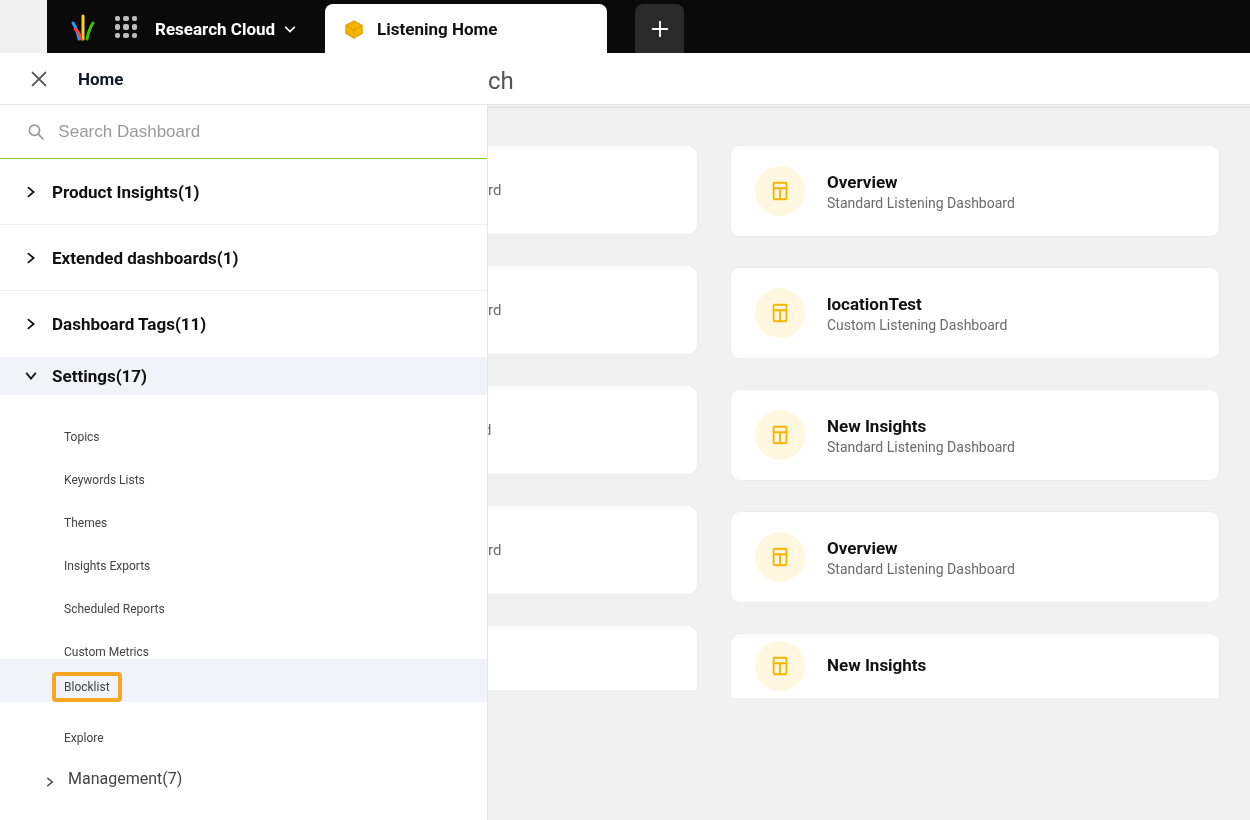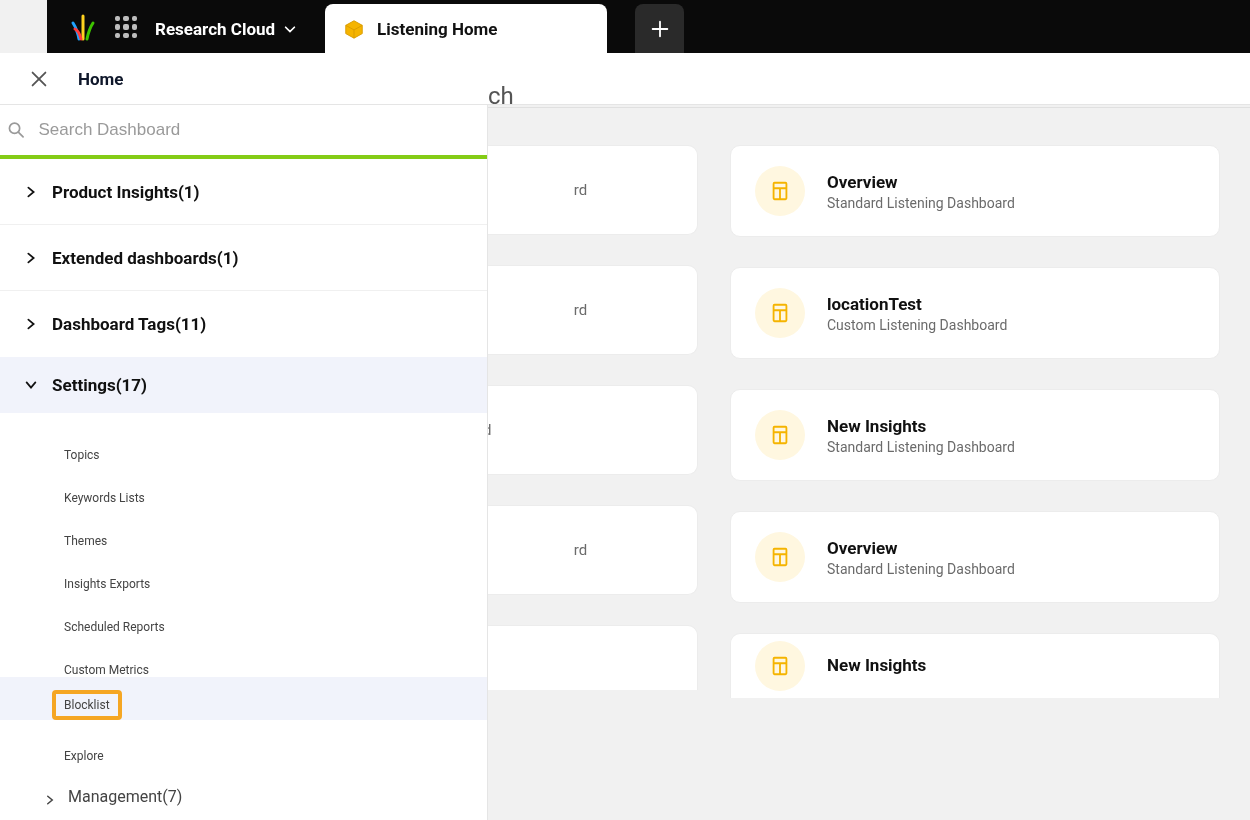--- a/index.html
+++ b/index.html
@@ -57,21 +57,21 @@
   .close-icon { width:22px; height:22px; cursor:pointer; color:#444;}
   .page-title { font-weight:700; font-size:17px; color:#0f172a; }
 
   
   .main {
     position:absolute; top:105px; left:0; right:0; bottom:0;
     background:#f1f1f1; padding:30px 30px 0 0;
   }
   .main-heading-partial {
     font-size:24px; color:#555; font-weight:400;
-    position:absolute; left:488px; top:60px;margin-top:15px;
+    position:absolute; left:488px; top:60px;
   }
   .main-divider {
     position:absolute; left:0; right:0; top:104px;
     height:1px; background:#e0e0e0;
   }
   .cards-col {
     position:absolute; right:30px; top:145px;
     width:490px; display:flex; flex-direction:column; gap:30px;
   }
   .card {
@@ -85,54 +85,54 @@
   }
   .card-icon svg { width:22px; height:22px; stroke:#f5b400; }
   .card-title { font-weight:700; font-size:17px; color:#111; margin-bottom:3px;}
   .card-sub { font-size:14px; color:#6b6b6b; }
   .partial-col {
     position:absolute; left:488px; top:145px; width:210px;
     display:flex; flex-direction:column; gap:30px;
   }
   .partial-card {
     background:#fff; border-radius:0 10px 10px 0; padding:20px 24px 20px 0;
-    height:90px; display:flex; align-items:center; justify-content:center;
+    height:90px; display:flex; align-items:center; justify-content:flex-start;
     border:1px solid #ececec; border-left:none;
     color:#6b6b6b; font-size:15px;
   }
   .partial-card.last { height:65px; border-radius:0 10px 0 0; border-bottom:none;}
 
   
   .panel {
     position:absolute; top:105px; left:0;
     width:488px; height:715px;
     background:#fff;
     border-right:1px solid #e5e5e5;
     overflow:hidden;
     z-index:10;
   }
   .search-row {
-    height:54px; border-bottom:4px solid #84cc16;
-    display:flex; align-items:center; padding:0 6px; gap:12px;
+    height:54px; border-bottom:1px solid #84cc16;
+    display:flex; align-items:center; padding:0 26px; gap:12px;
   }
   .search-row svg { width:22px; height:22px; color:#9a9a9a; }
   .search-row input {
     border:none; outline:none; font-size:17px; color:#333; width:100%;
   }
   .search-row input::placeholder { color:#9a9a9a; }
 
   .tree { padding:0; }
   .tree-item {
     height:66px; display:flex; align-items:center; gap:14px;
     padding:0 24px; font-weight:700; font-size:17px; color:#111;
     border-bottom:1px solid #f0f0f0; cursor:pointer;
   }
   .tree-item.no-border { border-bottom:none; }
   .tree-item svg { width:14px; height:14px; }
-  .tree-item.expanded { background:#f1f3fb; border-bottom:none; height:56px;}
+  .tree-item.expanded { background:#f1f3fb; border-bottom:none; height:38px;}
   .sub-list { padding:6px 0 10px 0; }
   .sub-item {
     height:43px; display:flex; align-items:flex-end;
     padding-left:64px; font-size:12px; color:#444; cursor:pointer;
   }
   .sub-item.selected {
     background:#f1f3fb;
   }
   .sub-item.highlighted span {
     border:4px solid #f5a623; border-radius:4px; padding:4px 8px;

